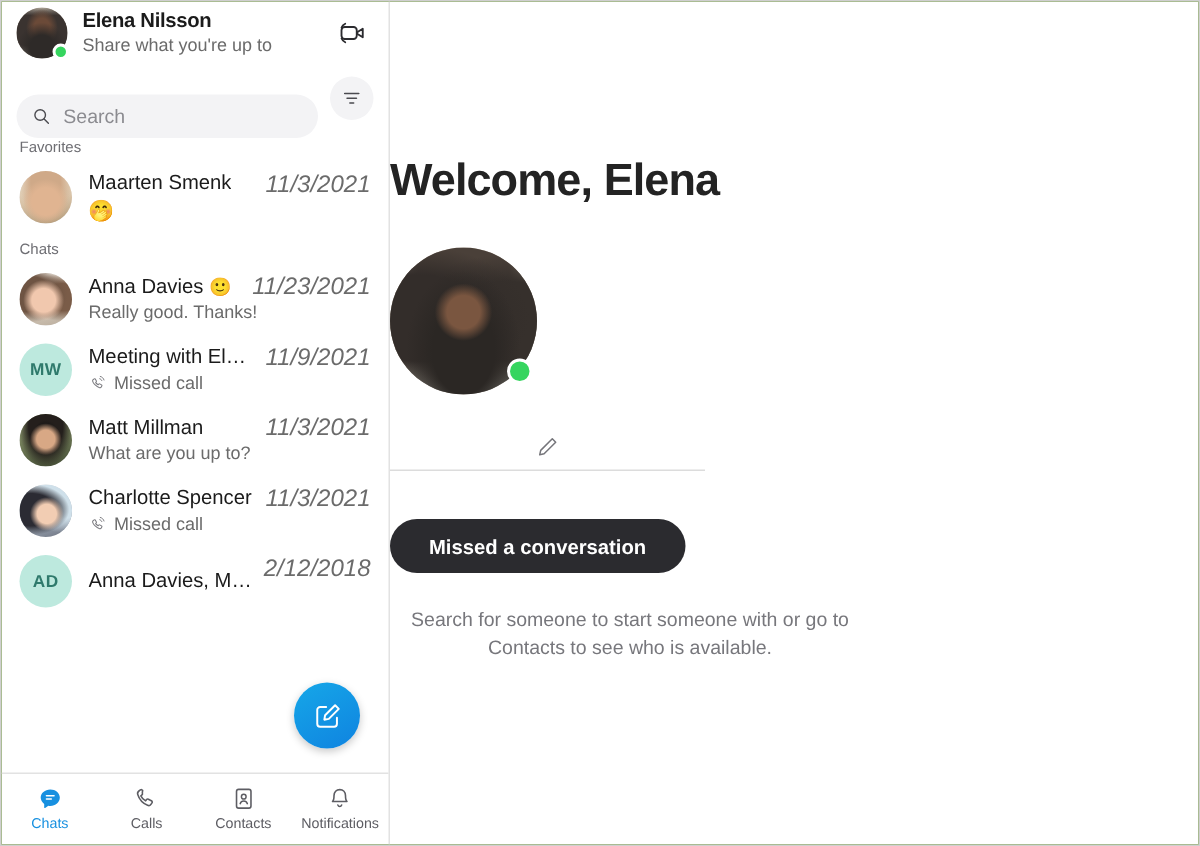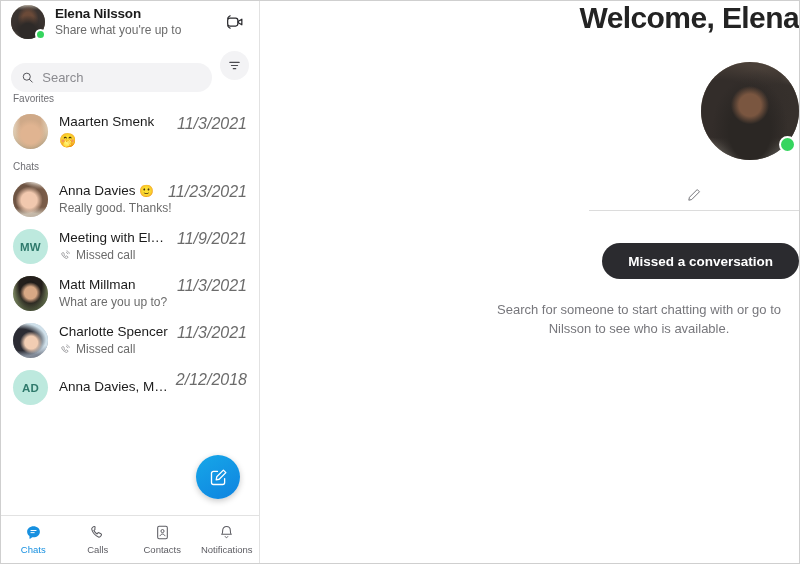--- a/index.html
+++ b/index.html
@@ -252,23 +252,24 @@
     color: #5d5d63;
   }
   .nav-item.active .nav-label { color: #1790e0; }
 
   
   .main {
     flex: 1 1 auto;
     height: 100%;
     display: flex;
     flex-direction: column;
-    align-items: flex-end;
+    align-items: flex-start;
     background: #ffffff;
     box-sizing: border-box;
+    padding-top: 103px;
   }
   .welcome-title {
     font-size: 30px;
     font-weight: bold;
     color: #232323;
     letter-spacing: -0.6px;
     margin: 0;
   }
   .big-avatar-wrap {
     position: relative;
@@ -580,16 +581,16 @@
     </div>
 
     <div class="mood-input">
       <svg width="16" height="16" viewBox="0 0 24 24" fill="none">
         <path d="M16.8 3.8l3.4 3.4L8.6 18.8l-4.4 1 1-4.4L16.8 3.8z" stroke="#75757a" stroke-width="1.5" stroke-linejoin="round"></path>
       </svg>
     </div>
 
     <button class="cta">Missed a conversation</button>
 
-    <div class="hint">Search for someone to start chatting with or go to Nilsson to see who is available.</div>
+    <div class="hint">Search for someone to start someone with or go to Contacts to see who is available.</div>
   </div>
 
 </div>
 
 </body></html>

